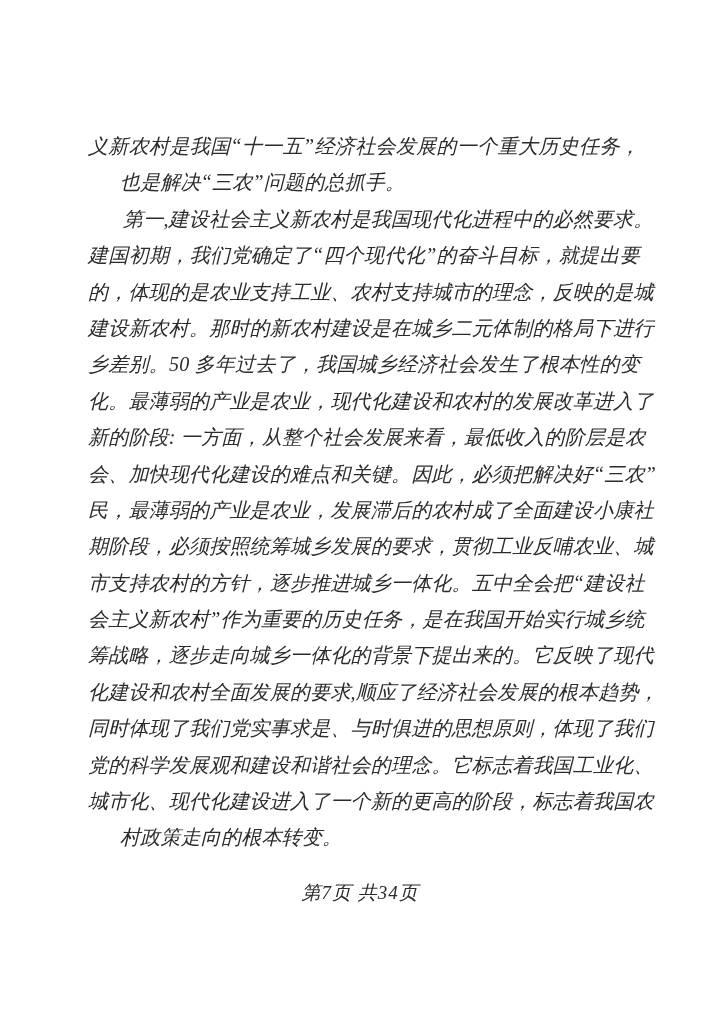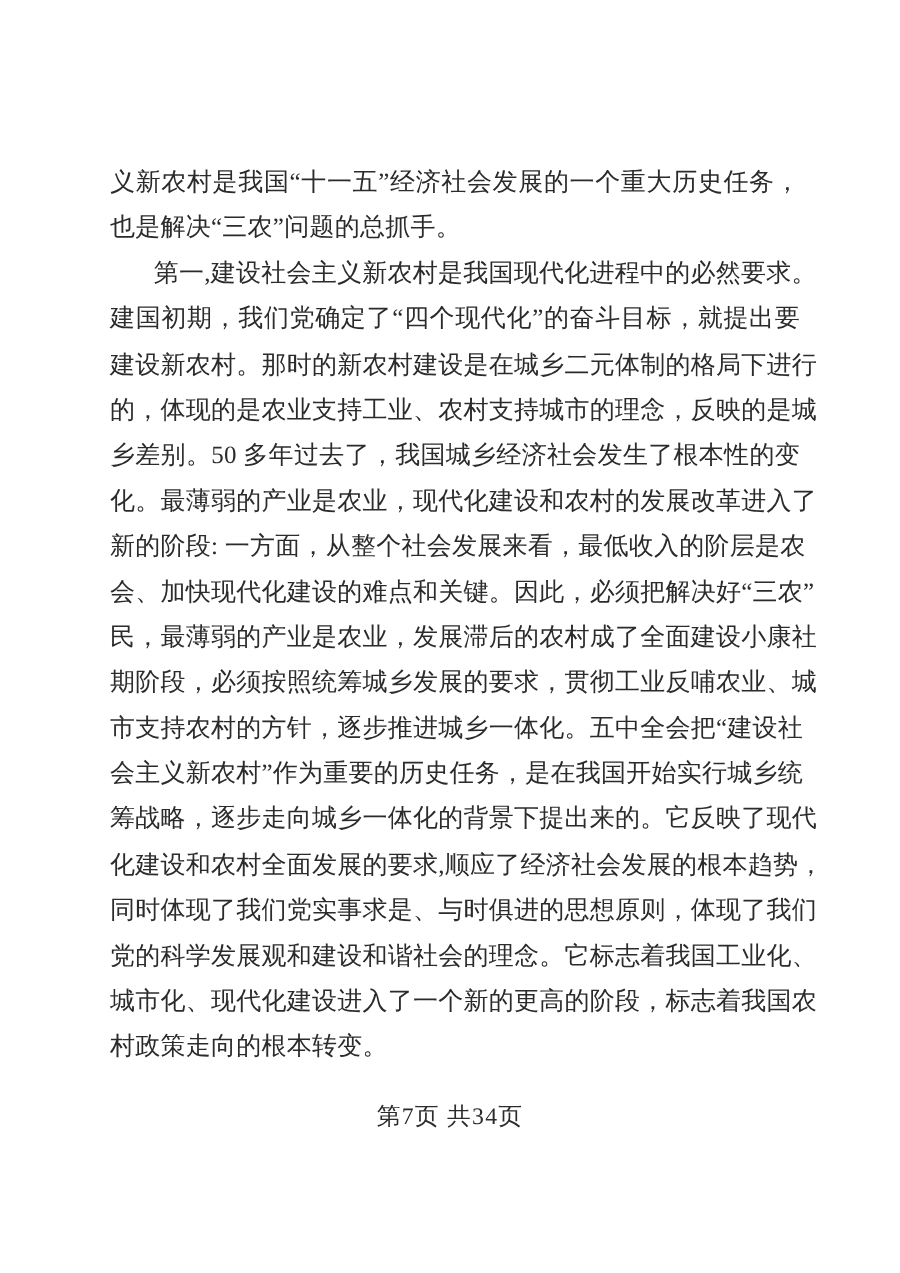--- a/index.html
+++ b/index.html
@@ -11,40 +11,42 @@
     height: 1018px;
     background: var(--page-bg, #ffffff);
     font-family: "Liberation Serif", "DejaVu Serif", serif;
   }
   .sheet {
     position: relative;
     width: 720px;
     height: 1018px;
     background: var(--page-bg, #ffffff);
     overflow: hidden;
+    font-style: italic;
   }
   .text-block {
     position: absolute;
     left: 88px;
     top: 128px;
     width: 552px;
     color: var(--page-fg, #2b2b2b);
     font-size: 20px;
   }
   .line {
     height: 36.4px;
     line-height: 36.4px;
     white-space: nowrap;
     text-align: justify;
     text-align-last: justify;
     letter-spacing: 0.2px;
   }
   .line.para-end {
     text-align: center;
     text-align-last: left;
+    margin-left: 32px;
   }
   .line.indent {
     text-indent: 35px;
   }
   .footer {
     position: absolute;
     left: 0;
     top: 880px;
     width: 720px;
     text-align: center;
@@ -55,22 +57,22 @@
 </style>
 </head>
 <body>
 
 <div class="sheet">
   <div class="text-block">
     <div class="line">义新农村是我国“十一五”经济社会发展的一个重大历史任务，</div>
     <div class="line para-end">也是解决“三农”问题的总抓手。</div>
     <div class="line indent">第一,建设社会主义新农村是我国现代化进程中的必然要求。</div>
     <div class="line">建国初期，我们党确定了“四个现代化”的奋斗目标，就提出要</div>
+    <div class="line">的，体现的是农业支持工业、农村支持城市的理念，反映的是城</div>
     <div class="line">建设新农村。那时的新农村建设是在城乡二元体制的格局下进行</div>
-    <div class="line">的，体现的是农业支持工业、农村支持城市的理念，反映的是城</div>
     <div class="line">乡差别。50 多年过去了，我国城乡经济社会发生了根本性的变</div>
     <div class="line">化。最薄弱的产业是农业，现代化建设和农村的发展改革进入了</div>
     <div class="line">新的阶段: 一方面，从整个社会发展来看，最低收入的阶层是农</div>
     <div class="line">会、加快现代化建设的难点和关键。因此，必须把解决好“三农”</div>
     <div class="line">民，最薄弱的产业是农业，发展滞后的农村成了全面建设小康社</div>
     <div class="line">期阶段，必须按照统筹城乡发展的要求，贯彻工业反哺农业、城</div>
     <div class="line">市支持农村的方针，逐步推进城乡一体化。五中全会把“建设社</div>
     <div class="line">会主义新农村”作为重要的历史任务，是在我国开始实行城乡统</div>
     <div class="line">筹战略，逐步走向城乡一体化的背景下提出来的。它反映了现代</div>
     <div class="line">化建设和农村全面发展的要求,顺应了经济社会发展的根本趋势，</div>

